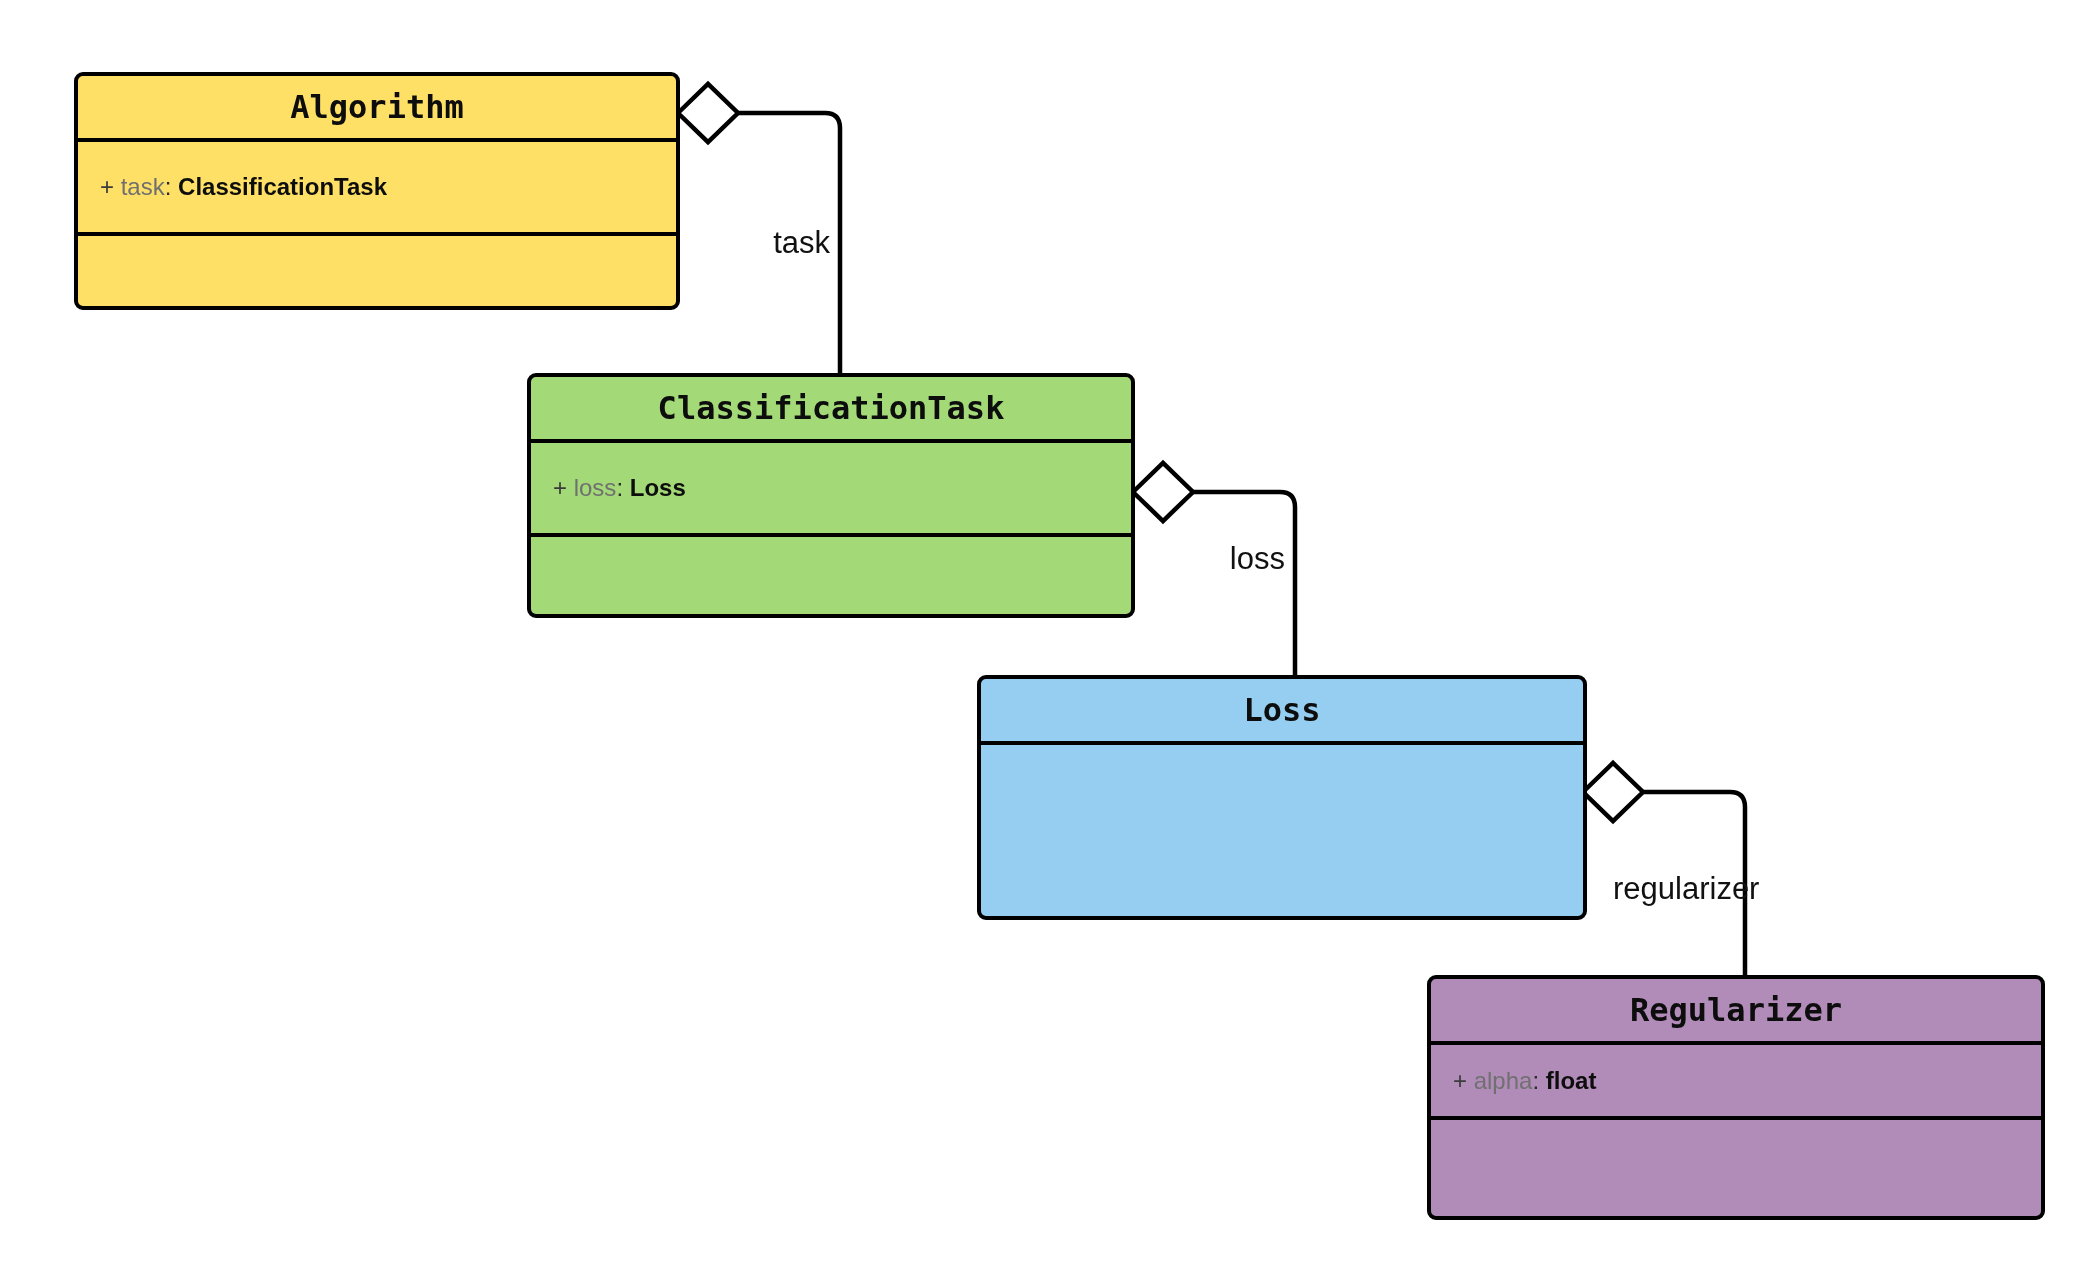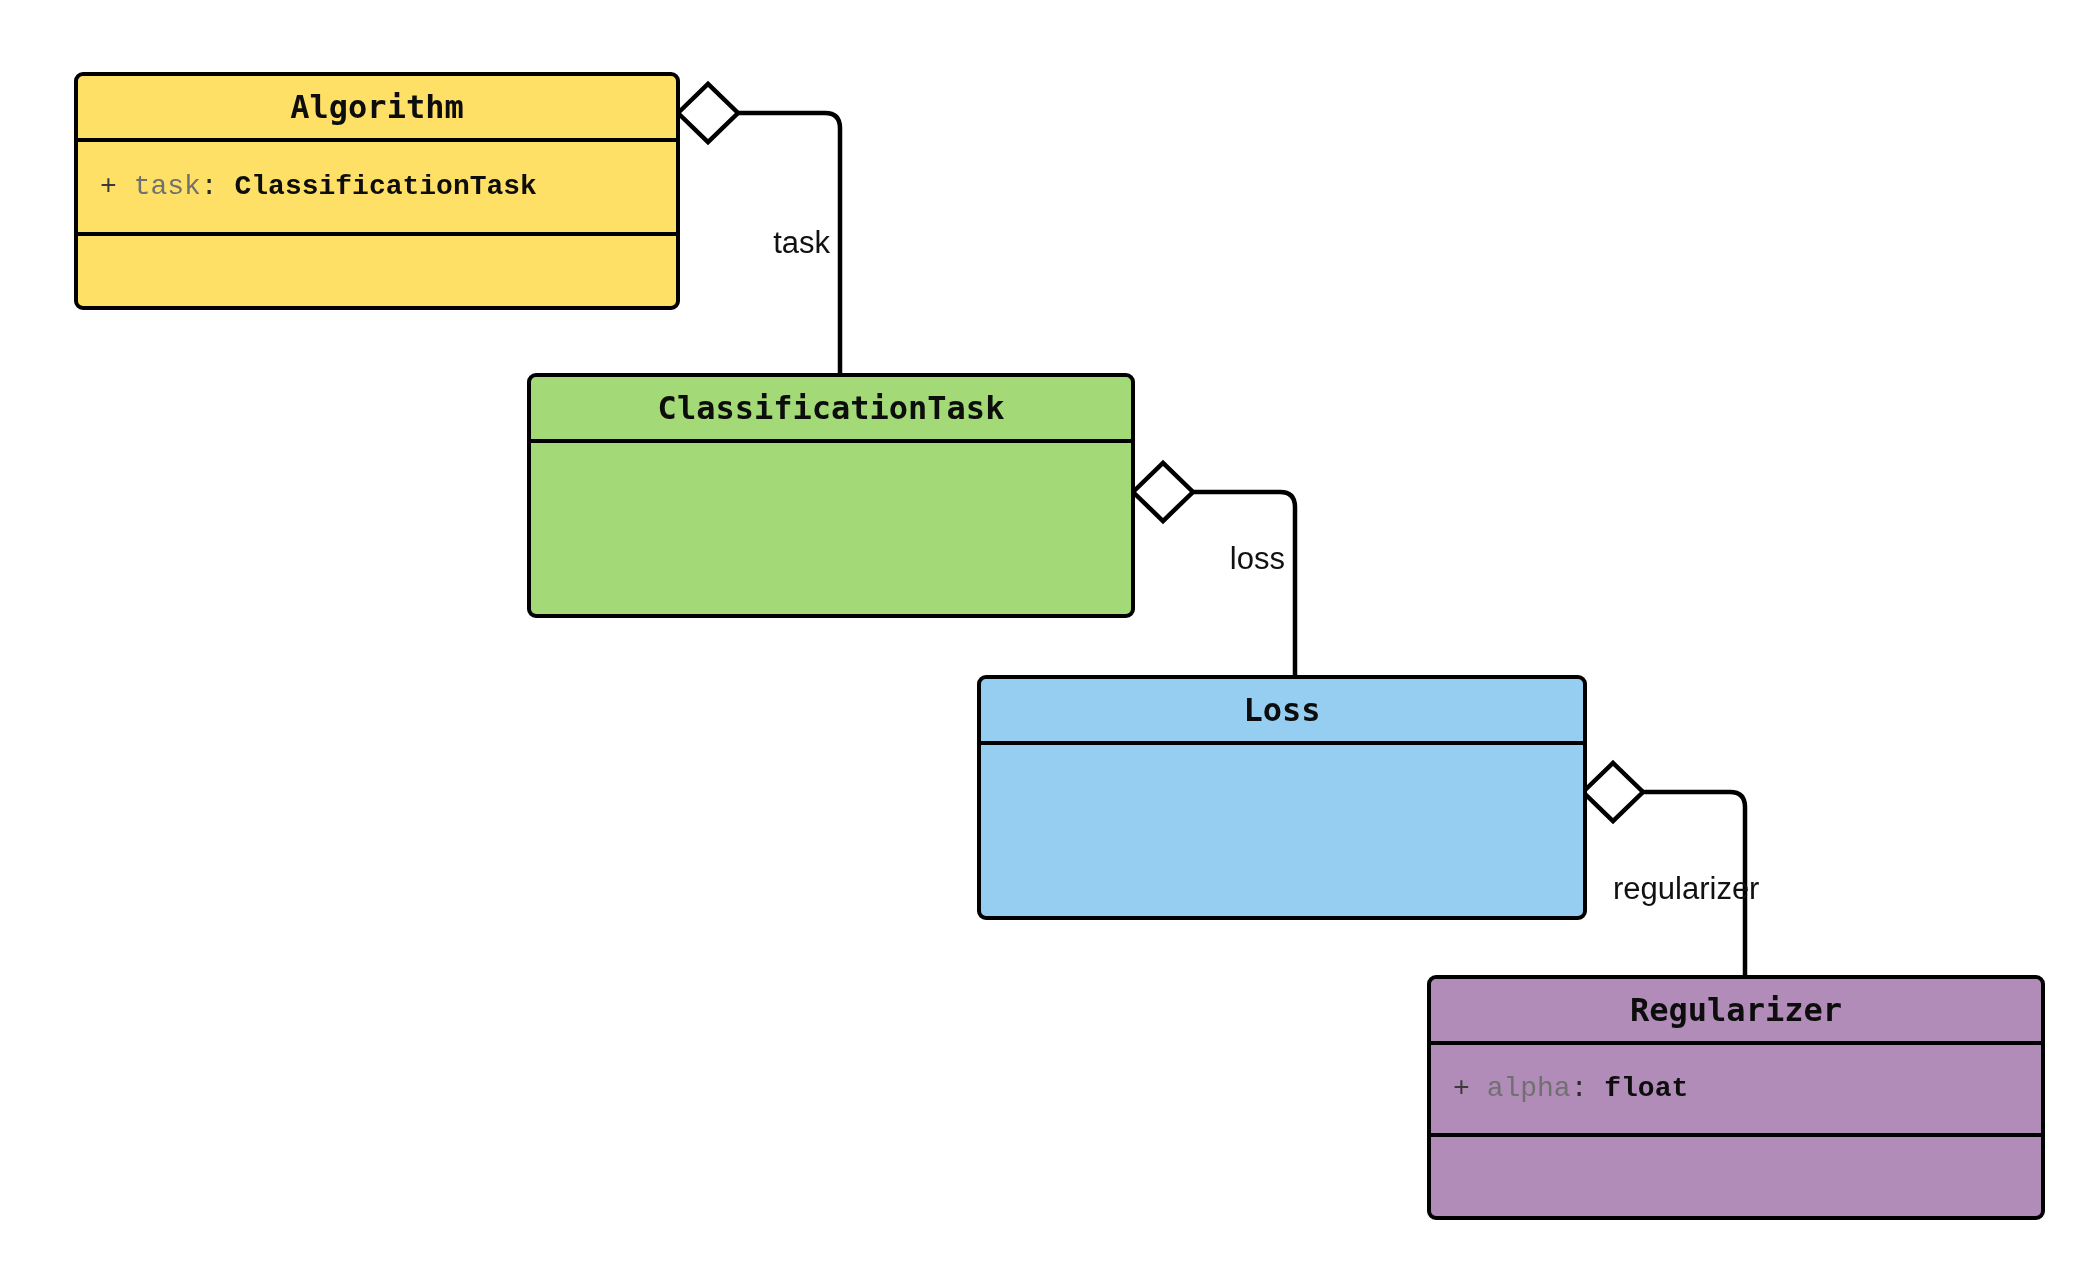--- a/index.html
+++ b/index.html
@@ -75,22 +75,22 @@
   .uml-attrs {
     box-sizing: border-box;
     width: 100%;
     display: flex;
     flex-direction: column;
     justify-content: center;
     padding-left: 22px;
     border-bottom: 4.5px solid #000000;
   }
   .uml-attr {
-    font-family: Liberation Mono, monospace;
-    font-size: 28px;
+    font-family: Liberation Sans, sans-serif;
+    font-size: 24px;
     line-height: 1.15;
     white-space: nowrap;
   }
   .attr-vis {
     color: #3a3a3a;
     font-weight: normal;
   }
   .attr-name {
     color: #707070;
     font-weight: normal;
@@ -130,29 +130,32 @@
   <div id="boxes">
       <div class="uml-class" style="left: 74px; top: 72px; width: 606px; height: 238px; background: rgb(255, 224, 102);">
         <div class="uml-title" style="height: 66px;">Algorithm</div>
         <div class="uml-attrs" style="height: 94px;">
           <div class="uml-attr"><span class="attr-vis">+</span> <span class="attr-name">task</span><span class="attr-colon">:</span> <span class="attr-type">ClassificationTask</span></div>
         </div>
         <div class="uml-methods"></div>
       </div>
       <div class="uml-class" style="left: 527px; top: 373px; width: 608px; height: 245px; background: rgb(163, 217, 119);">
         <div class="uml-title" style="height: 66px;">ClassificationTask</div>
+        <div class="uml-attrs" style="height: 94px;">
+          <div class="uml-attr"><span class="attr-vis">+</span> <span class="attr-name">loss</span><span class="attr-colon">:</span> <span class="attr-type">Loss</span></div>
+        </div>
         <div class="uml-methods"></div>
       </div>
       <div class="uml-class" style="left: 977px; top: 675px; width: 610px; height: 245px; background: rgb(149, 206, 240);">
         <div class="uml-title" style="height: 66px;">Loss</div>
         <div class="uml-methods"></div>
       </div>
       <div class="uml-class" style="left: 1427px; top: 975px; width: 618px; height: 245px; background: rgb(177, 140, 184);">
         <div class="uml-title" style="height: 66px;">Regularizer</div>
-        <div class="uml-attrs" style="height: 92px;">
+        <div class="uml-attrs" style="height: 75px;">
           <div class="uml-attr"><span class="attr-vis">+</span> <span class="attr-name">alpha</span><span class="attr-colon">:</span> <span class="attr-type">float</span></div>
         </div>
         <div class="uml-methods"></div>
       </div>
     </div>
   <div id="labels">
       <div class="edge-label" style="left: 708px; top: 227px; width: 122px;">task</div>
       <div class="edge-label" style="left: 1163px; top: 543px; width: 122px;">loss</div>
       <div class="edge-label" style="left: 1613px; top: 873px; width: 122px;">regularizer</div>
     </div>

